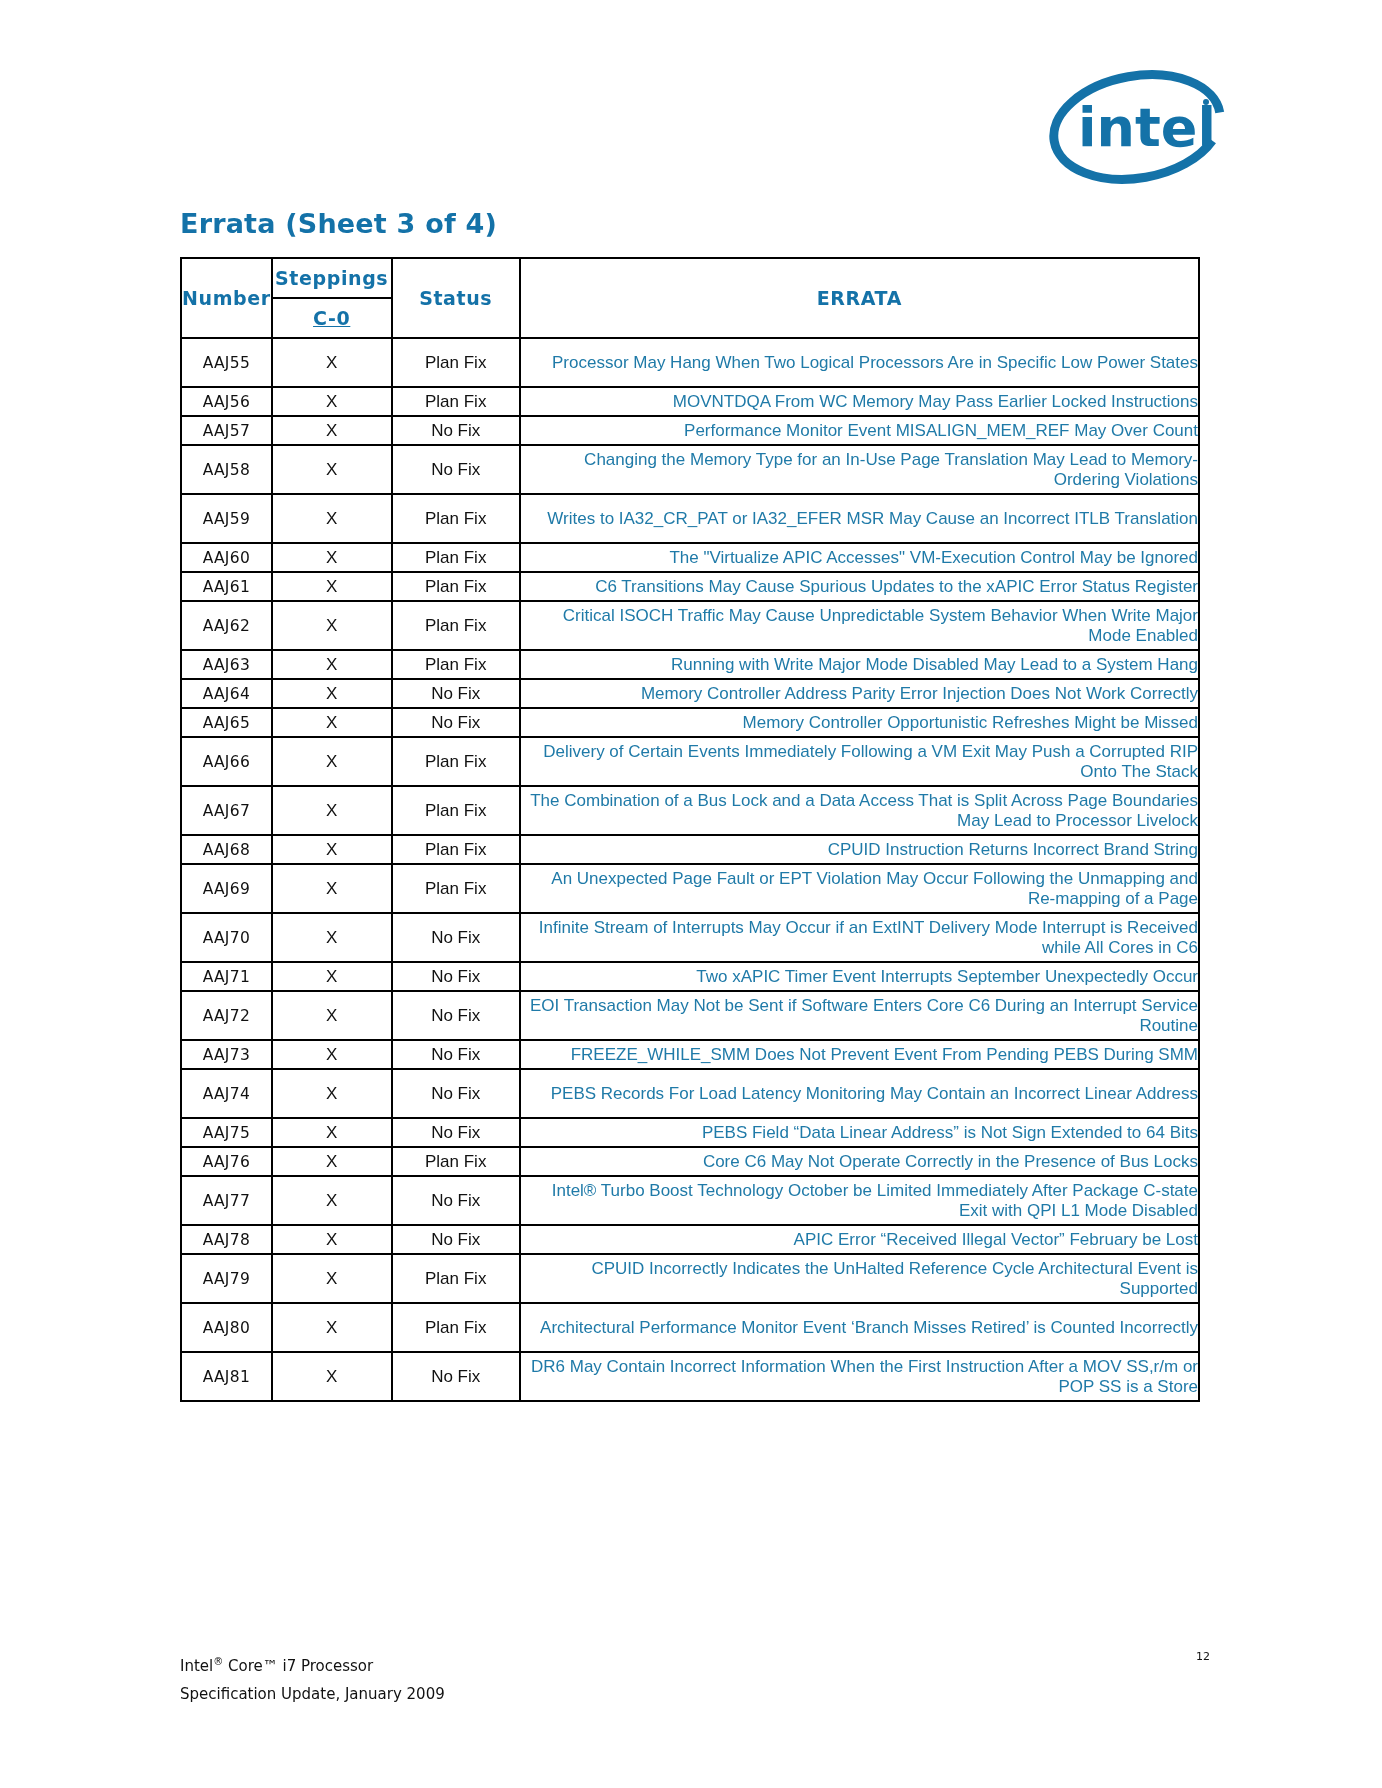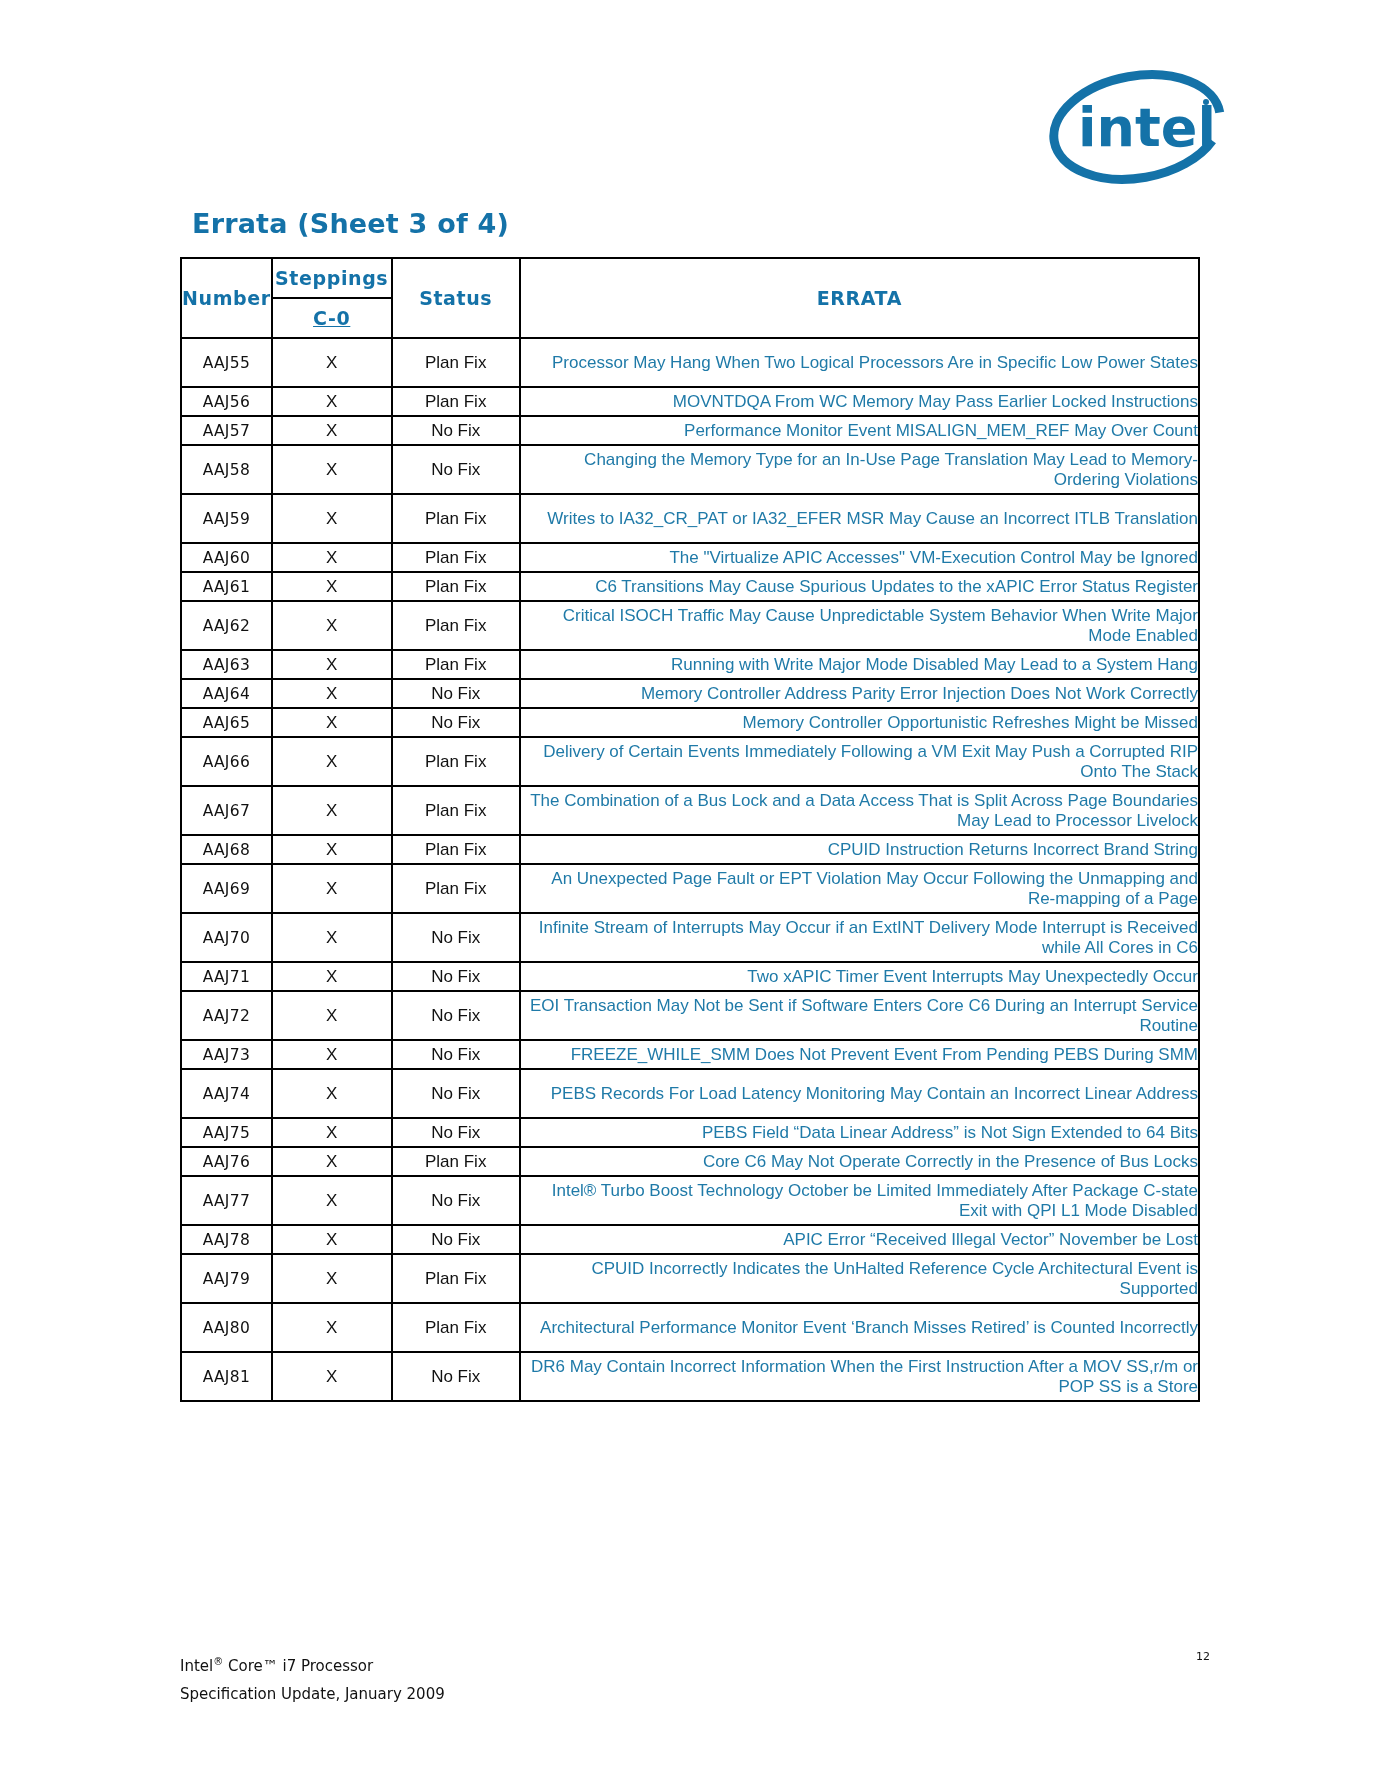--- a/index.html
+++ b/index.html
@@ -1,18 +1,18 @@
 <!DOCTYPE html>
 <html><head>
 <meta charset="utf-8">
 <style>
   html, body { margin: 0; padding: 0; background: #ffffff; }
   body { width: 1382px; height: 1788px; position: relative; overflow: hidden; font-family: "Liberation Sans", sans-serif; }
   .logo { position: absolute; left: 1048px; top: 68px; width: 178px; height: 118px; }
-  .title { position: absolute; left: 180px; top: 208px; font-family: "DejaVu Sans", sans-serif; font-weight: bold; font-size: 27px; color: #1472a8; letter-spacing: 0.2px; margin-left: 12px; }
+  .title { position: absolute; left: 180px; top: 208px; font-family: "DejaVu Sans", sans-serif; font-weight: bold; font-size: 27px; color: #1472a8; letter-spacing: 0.2px; }
   table.errata { position: absolute; left: 180px; top: 257px; width: 1020px; border-collapse: collapse; }
   table.errata th, table.errata td { border: 2px solid #000; padding: 0; }
   table.errata th { font-family: "DejaVu Sans", sans-serif; font-weight: bold; color: #1472a8; font-size: 19px; letter-spacing: 0.6px; text-align: center; }
   th.h-number { width: 88px; height: 78px; }
   th.h-step { width: 118px; height: 38px; }
   th.h-c0 { height: 38px; text-decoration: underline; }
   th.h-status { width: 126px; }
   td { font-size: 17px; color: #111; text-align: center; vertical-align: middle; }
   td.num { font-family: "DejaVu Sans", sans-serif; font-size: 15.5px; letter-spacing: 0.3px; }
   td.desc { text-align: right; color: #1f7aa8; padding: 3px 8px 3px 8px; line-height: 20px; font-size: 17px; }
@@ -139,21 +139,21 @@
       <tr class="r2">
         <td class="num">AAJ70</td>
         <td class="step">X</td>
         <td class="status">No Fix</td>
         <td class="desc">Infinite Stream of Interrupts May Occur if an ExtINT Delivery Mode Interrupt is Received while All Cores in C6</td>
       </tr>
       <tr class="r1">
         <td class="num">AAJ71</td>
         <td class="step">X</td>
         <td class="status">No Fix</td>
-        <td class="desc">Two xAPIC Timer Event Interrupts May Unexpectedly Occur</td>
+        <td class="desc">Two xAPIC Timer Event Interrupts September Unexpectedly Occur</td>
       </tr>
       <tr class="r2">
         <td class="num">AAJ72</td>
         <td class="step">X</td>
         <td class="status">No Fix</td>
         <td class="desc">EOI Transaction May Not be Sent if Software Enters Core C6 During an Interrupt Service Routine</td>
       </tr>
       <tr class="r1">
         <td class="num">AAJ73</td>
         <td class="step">X</td>
@@ -181,21 +181,21 @@
       <tr class="r2">
         <td class="num">AAJ77</td>
         <td class="step">X</td>
         <td class="status">No Fix</td>
         <td class="desc">Intel® Turbo Boost Technology October be Limited Immediately After Package C-state Exit with QPI L1 Mode Disabled</td>
       </tr>
       <tr class="r1">
         <td class="num">AAJ78</td>
         <td class="step">X</td>
         <td class="status">No Fix</td>
-        <td class="desc">APIC Error “Received Illegal Vector” November be Lost</td>
+        <td class="desc">APIC Error “Received Illegal Vector” February be Lost</td>
       </tr>
       <tr class="r2">
         <td class="num">AAJ79</td>
         <td class="step">X</td>
         <td class="status">Plan Fix</td>
         <td class="desc">CPUID Incorrectly Indicates the UnHalted Reference Cycle Architectural Event is Supported</td>
       </tr>
       <tr class="r2">
         <td class="num">AAJ80</td>
         <td class="step">X</td>

